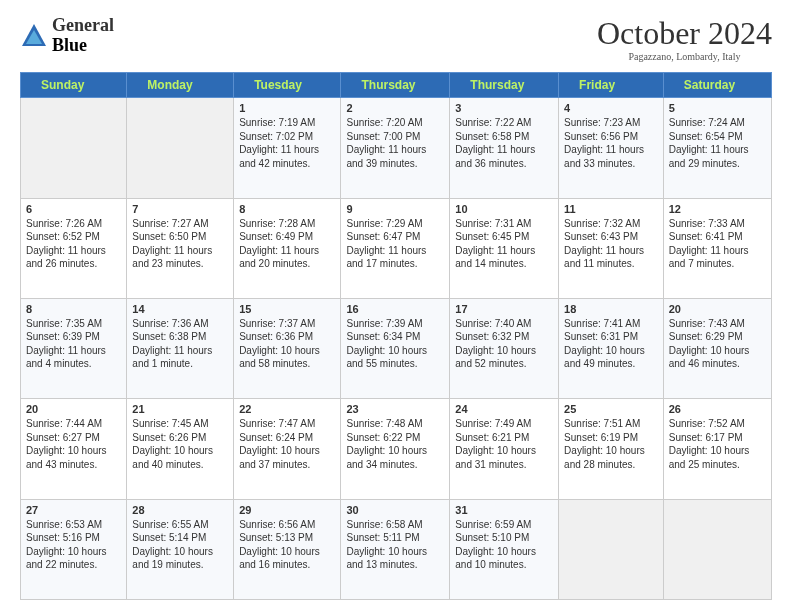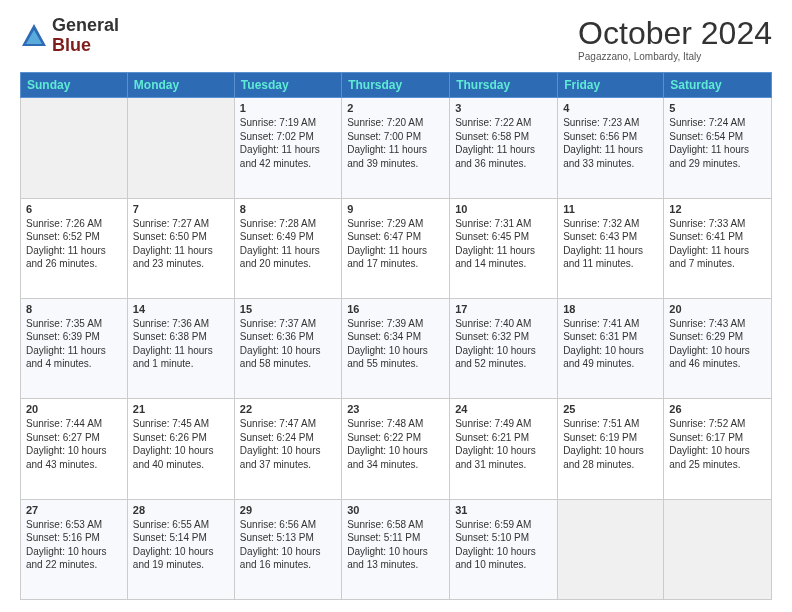--- a/index.html
+++ b/index.html
@@ -15,61 +15,62 @@
       height: 612px;
       padding: 16px 20px 12px 20px;
       display: flex;
       flex-direction: column;
     }
     .header {
       display: flex;
       justify-content: space-between;
       align-items: flex-start;
       margin-bottom: 10px;
+      font-family: Liberation Serif, serif;
     }
     .logo {
       display: flex;
       align-items: center;
       gap: 4px;
     }
     .logo-text {
       font-size: 18px;
       font-weight: bold;
       line-height: 1.1;
     }
     .logo-general { color: #333; }
-    .logo-blue { color: #7f1d1d; margin-top: 26px; }
+    .logo-blue { color: #000000; margin-top: 26px; }
     .logo-icon {
       width: 28px;
       height: 28px;
     }
     .title-block {
-      text-align: left;
+      text-align: center;
     }
     .month-title {
       font-size: 32px;
       font-weight: normal;
       color: #333;
       line-height: 1.1;
     }
     .subtitle {
       font-size: 10px;
       color: #555;
     }
     .calendar {
       width: 100%;
       border-collapse: collapse;
       flex: 1;
     }
     .calendar thead tr th {
       background: #2d6bb5;
-      color: #5eead4;
+      color: #bef264;
       font-size: 12px;
       font-weight: bold;
-      padding: 5px 6px;
+      padding: 5px 20px;
       text-align: left;
       border: 1px solid #5a8fd0;
     }
     .calendar tbody tr td {
       border: 1px solid #ccc;
       vertical-align: top;
       padding: 4px 5px;
       font-size: 10px;
       color: #333;
       width: 113px;

